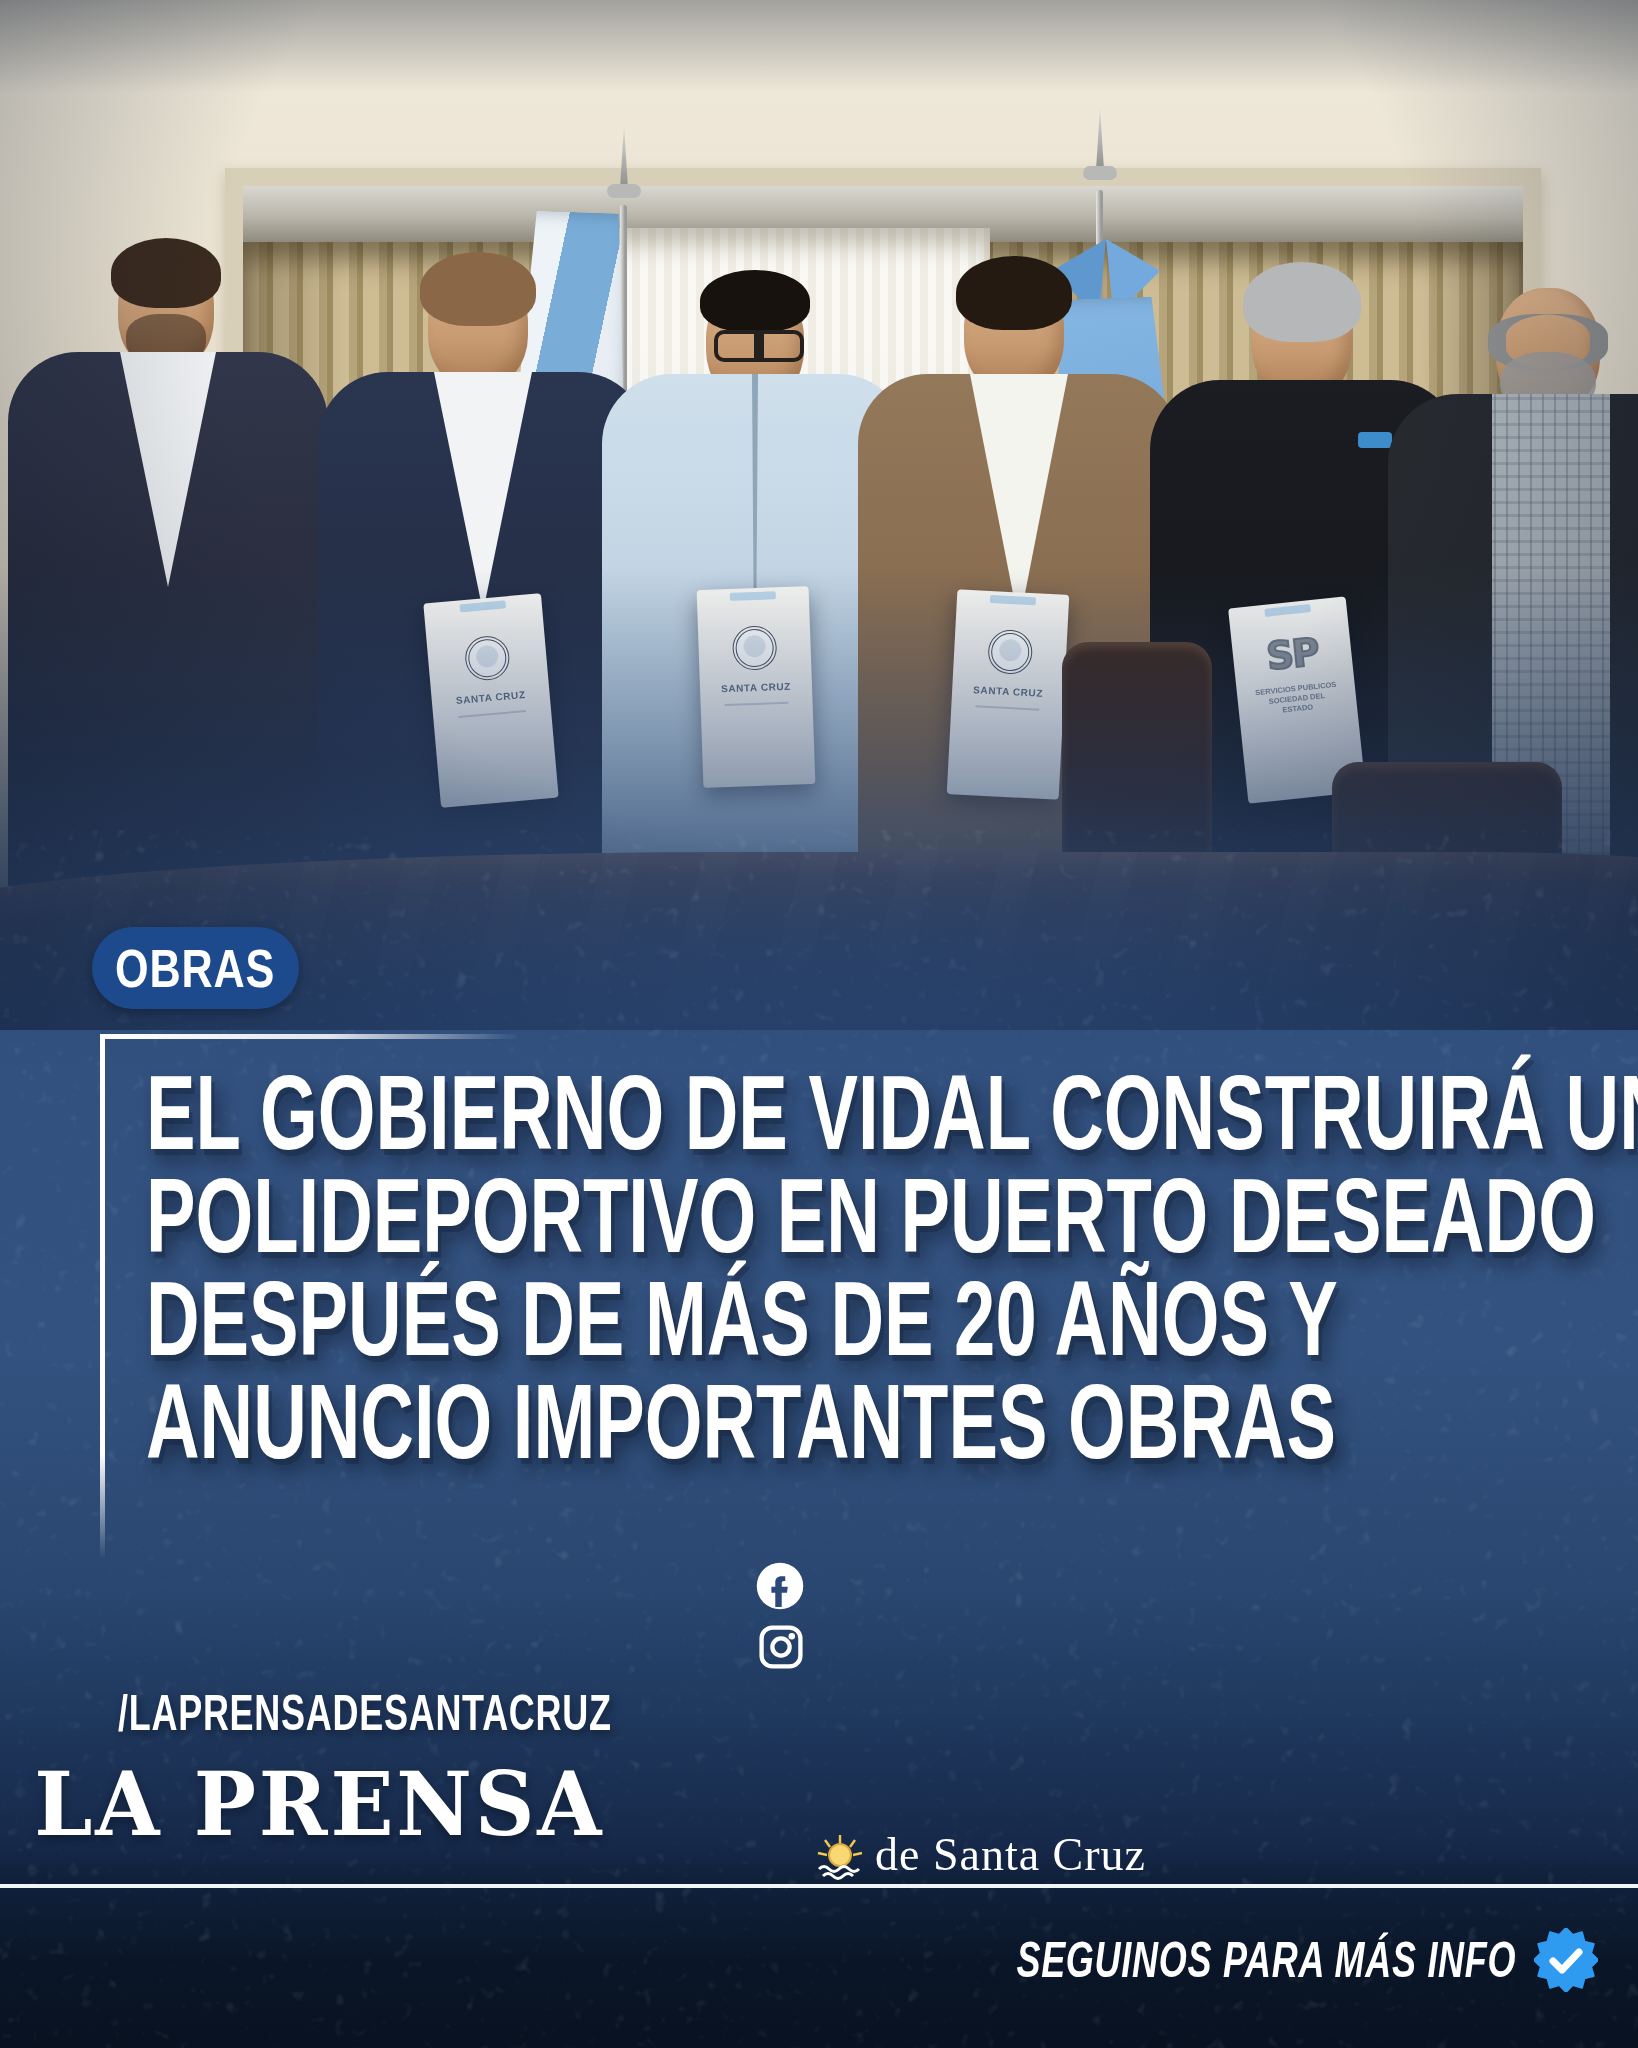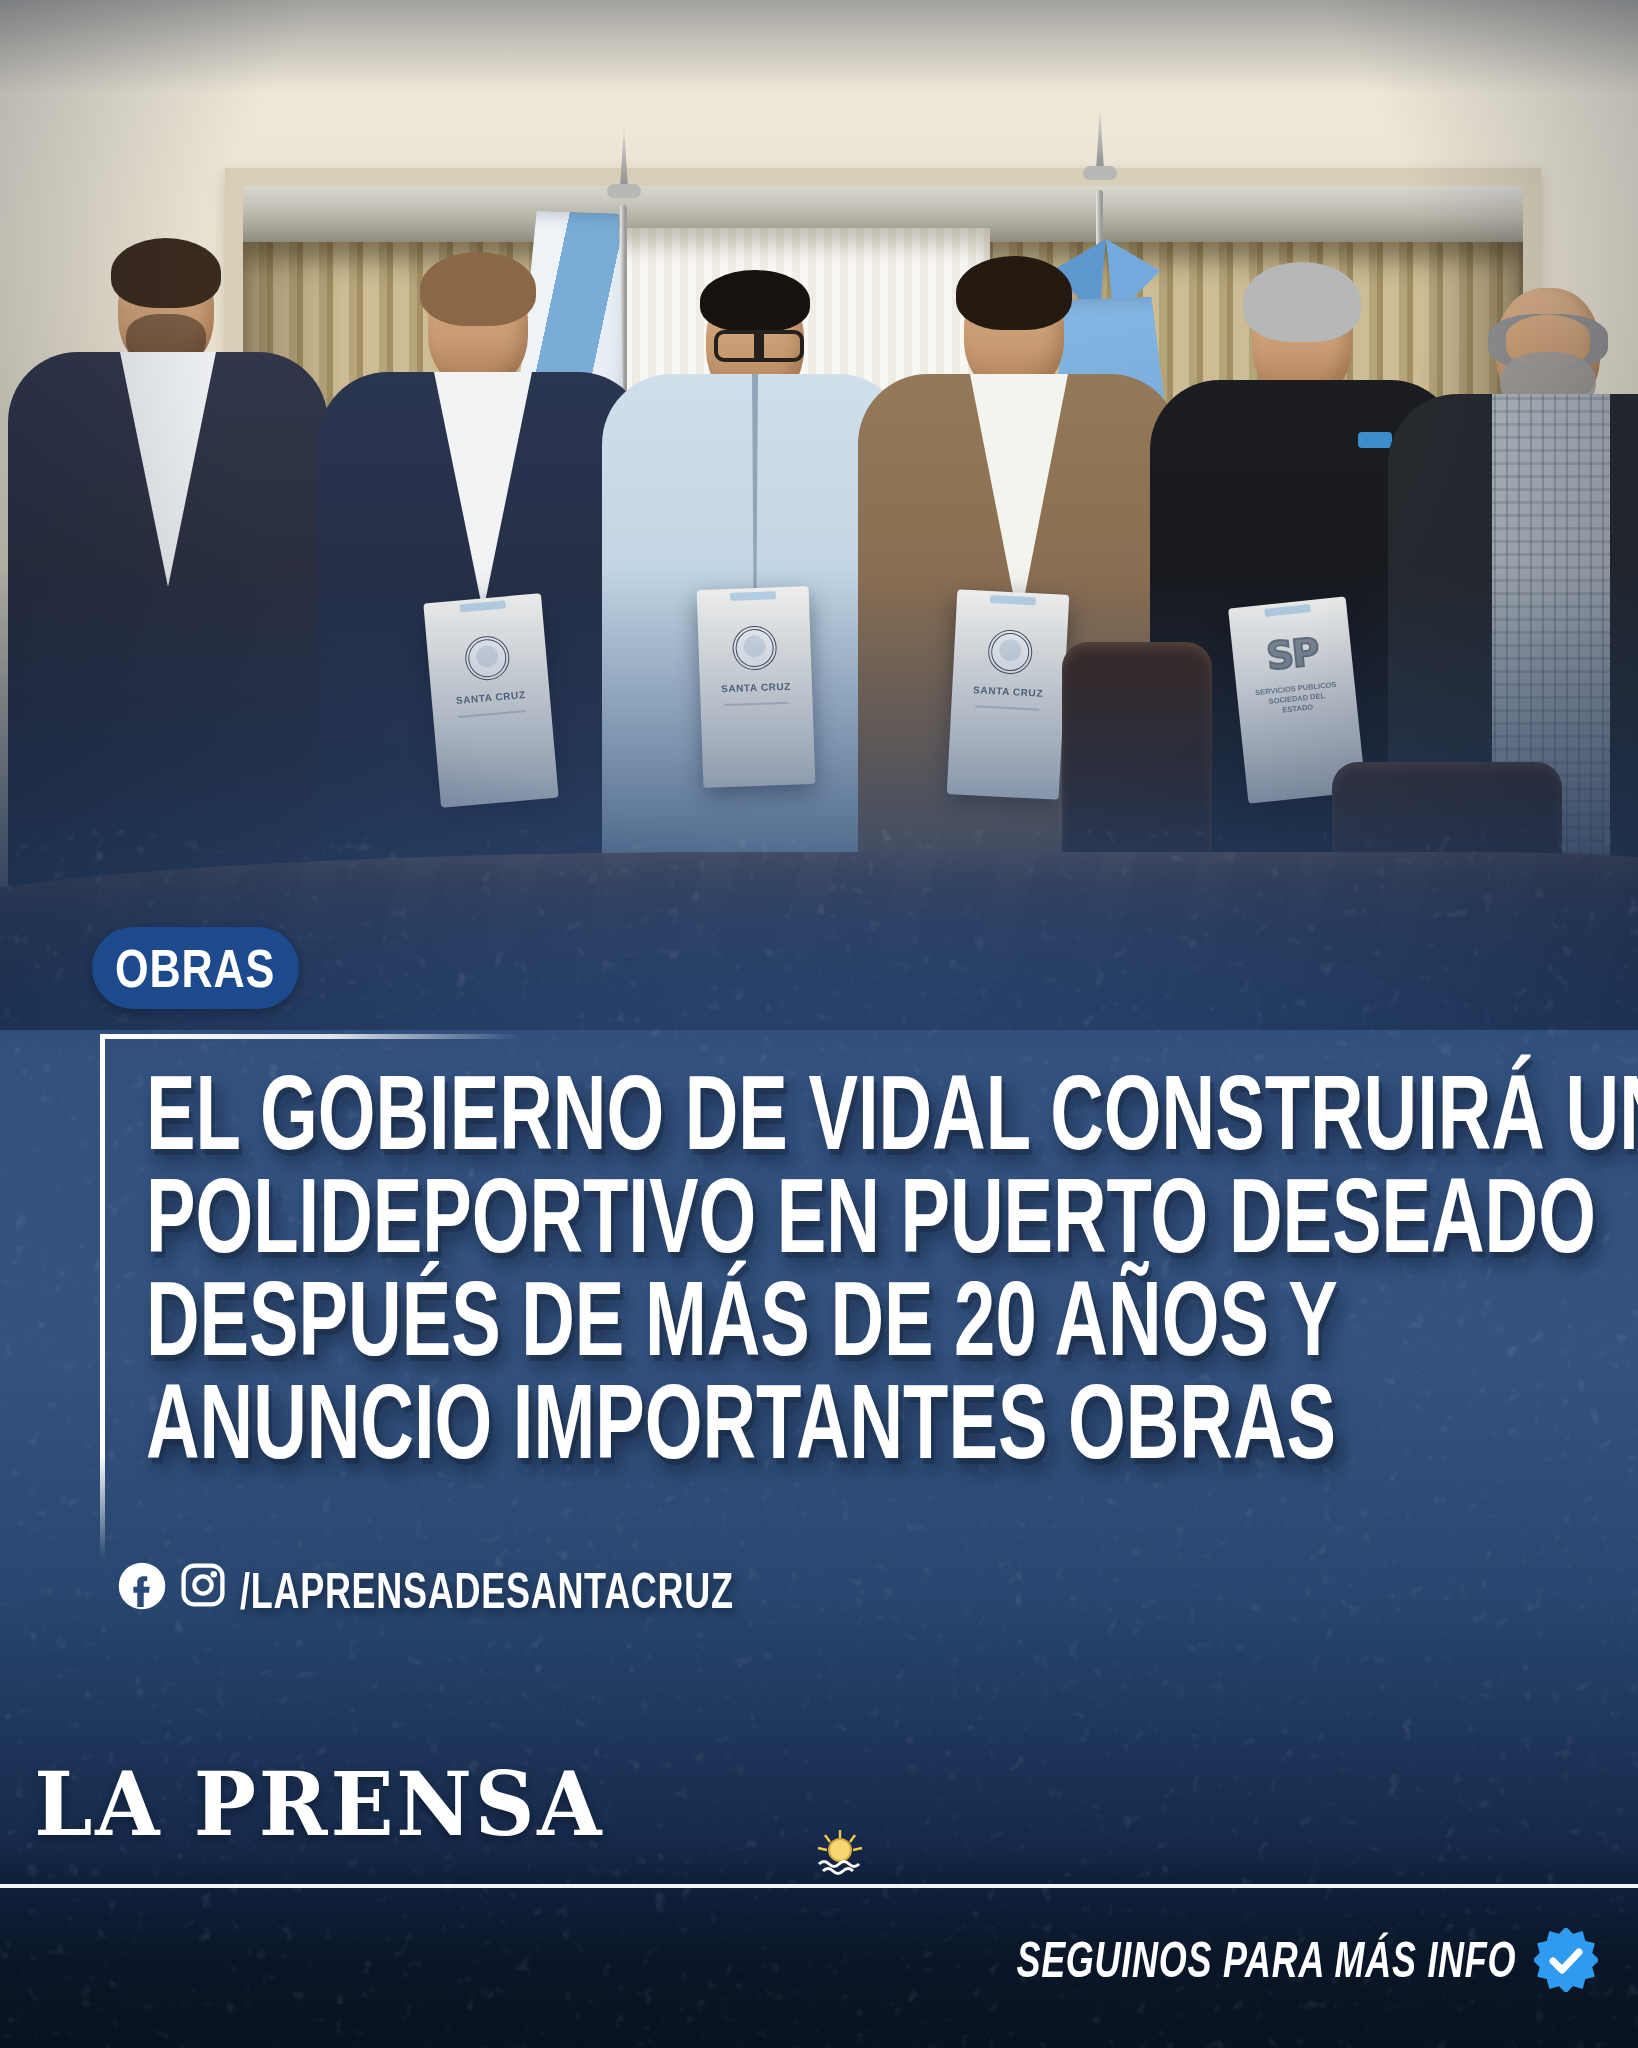--- a/index.html
+++ b/index.html
@@ -133,21 +133,21 @@
     box-shadow:0 4px 12px rgba(6,12,24,.35);}
   .badge span{font-size:54px;font-weight:700;color:#fff;transform:scaleX(.8);letter-spacing:1px;}
   .rule-top{position:absolute;left:100px;top:1034px;width:420px;height:5px;
     background:linear-gradient(90deg,#fff 0%,rgba(255,255,255,.85) 55%,rgba(255,255,255,0) 100%);}
   .rule-left{position:absolute;left:100px;top:1034px;width:5px;height:525px;
     background:linear-gradient(180deg,#fff 0%,#fff 80%,rgba(255,255,255,0) 100%);}
   .headline{position:absolute;left:146px;top:1062px;color:#fff;}
   .headline .hl{height:103px;font-size:106px;font-weight:700;line-height:100px;
     text-shadow:5px 6px 0 rgba(16,26,48,.30), 10px 12px 22px rgba(8,14,28,.5);}
   .headline .cond{transform:scaleX(.70);}
-  .social{position:absolute;left:118px;top:1562px;display:flex;align-items:flex-start;gap:14px;color:#fff;}
+  .social{position:absolute;left:118px;top:1562px;display:flex;align-items:flex-end;gap:14px;color:#fff;flex-direction:column;}
   .social .handle{font-size:50px;font-weight:700;letter-spacing:1px;text-shadow:3px 4px 10px rgba(8,14,28,.5);}
   .brand{position:absolute;left:16px;top:1752px;width:100%;text-align:left;color:#fff;}
   .brand-name{font-family:"DejaVu Serif",serif;font-weight:700;font-size:88px;letter-spacing:3px;
     display:inline-block;transform:scaleX(.94);text-shadow:0 4px 10px rgba(5,10,20,.45);}
   .brand-sub{position:absolute;left:50%;top:1828px;transform:translateX(-4px);
     display:inline-flex;align-items:flex-end;gap:10px;color:#fff;}
   .brand-sub .tagline{font-family:"Liberation Serif",serif;font-size:46px;letter-spacing:1px;}
   .separator{position:absolute;left:0;top:1884px;width:100%;height:4px;background:#f2f5f8;}
   .bottom-bar{position:absolute;left:0;top:1888px;width:100%;height:160px;
     background:linear-gradient(180deg,#10203a 0%,#0a1628 45%,#081120 100%);}
@@ -269,20 +269,21 @@
         <line x1="25" y1="2" x2="25" y2="10"></line>
           <line x1="10" y1="7" x2="15" y2="14"></line>
         <line x1="40" y1="7" x2="35" y2="14"></line>
           <line x1="3" y1="20" x2="12" y2="22"></line>
         <line x1="47" y1="20" x2="38" y2="22"></line>
       </g>
       <circle cx="25" cy="22" r="11" fill="#f7d872" stroke="#d9a93c" stroke-width="2"></circle>
       <path d="M4 36 q5 -5 10 0 q5 5 10 0 q5 -5 10 0 q5 5 10 0" fill="none" stroke="#ffffff" stroke-width="3"></path>
       <path d="M8 43 q5 -5 10 0 q5 5 10 0 q5 -5 10 0" fill="none" stroke="#ffffff" stroke-width="3"></path>
     </svg>
+    <span class="tagline">de Santa Cruz</span>
   </div>
 
   <div class="separator"></div>
   <div class="bottom-content">
     <span class="follow cond">SEGUINOS PARA MÁS INFO</span>
     <svg class="icon" width="64" height="64" viewBox="0 0 64 64">
       <polygon fill="#2f9bf0" stroke="#2f9bf0" stroke-width="2" stroke-linejoin="round" points="64,32 57.1,38.7 59.7,48 50.4,50.4 48,59.7 38.7,57.1 32,64 25.3,57.1 16,59.7 13.6,50.4 4.3,48 6.9,38.7 0,32 6.9,25.3 4.3,16 13.6,13.6 16,4.3 25.3,6.9 32,0 38.7,6.9 48,4.3 50.4,13.6 59.7,16 57.1,25.3"></polygon>
       <path d="M19 33 l9 9 l17 -18" fill="none" stroke="#ffffff" stroke-width="7" stroke-linecap="round" stroke-linejoin="round"></path>
     </svg>
   </div>

